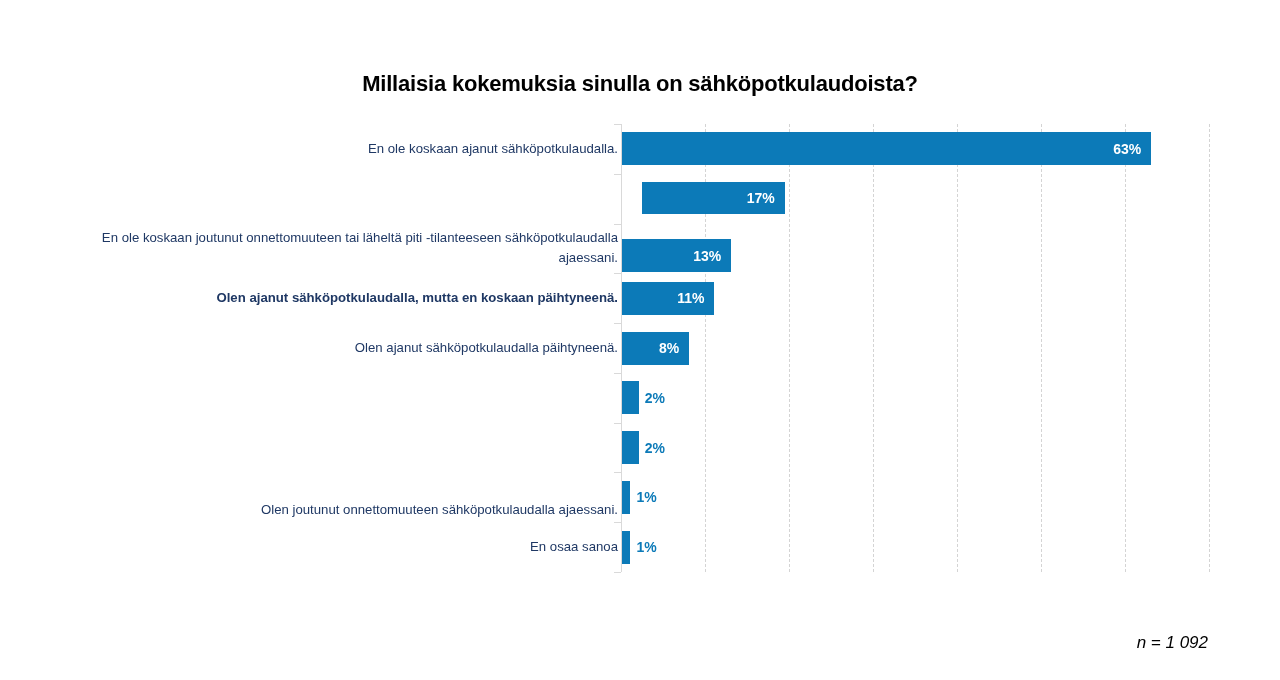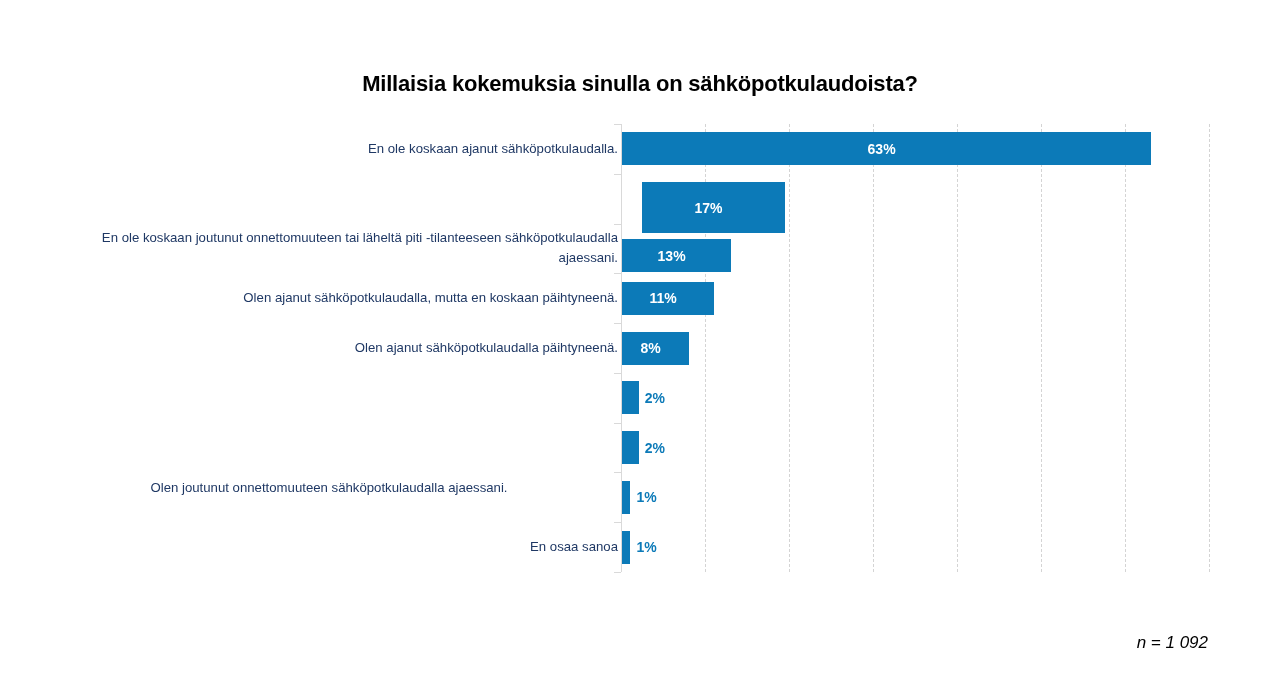--- a/index.html
+++ b/index.html
@@ -103,21 +103,21 @@
     position: absolute;
     left: 0;
     display: flex;
     align-items: center;
   }
   .bar {
     height: 100%;
     background: #0c7ab8;
     display: flex;
     align-items: center;
-    justify-content: center;
+    justify-content: flex-end;
     box-sizing: border-box;
   }
   .bar-value-inside {
     font-size: 14px;
     font-weight: bold;
     color: #ffffff;
     padding-right: 10px;
     white-space: nowrap;
   }
   .bar-value-outside {
@@ -168,40 +168,40 @@
         <div class="tick" style="top: 398px;"></div>
         <div class="tick" style="top: 448px;"></div>
       </div>
     <div class="label-column" id="label-column">
         <div class="cat-row" style="top: 0px; height: 49.7778px;">
           <span class="cat-label">En ole koskaan ajanut sähköpotkulaudalla.</span>
         </div>
         <div class="cat-row" style="top: 99.5556px; height: 49.7778px;">
           <span class="cat-label">En ole koskaan joutunut onnettomuuteen tai läheltä piti -tilanteeseen sähköpotkulaudalla ajaessani.</span>
         </div>
-        <div class="cat-row" style="top: 149.333px; height: 49.7778px;">
+        <div class="cat-row" style="top: 149.333px; height: 49.7778px; font-weight: bold;">
           <span class="cat-label">Olen ajanut sähköpotkulaudalla, mutta en koskaan päihtyneenä.</span>
         </div>
         <div class="cat-row" style="top: 199.111px; height: 49.7778px;">
           <span class="cat-label">Olen ajanut sähköpotkulaudalla päihtyneenä.</span>
         </div>
-        <div class="cat-row" style="top: 339px; height: 49.7778px; justify-content: center;">
+        <div class="cat-row" style="top: 361px; height: 49.7778px;">
           <span class="cat-label">Olen joutunut onnettomuuteen sähköpotkulaudalla ajaessani.</span>
         </div>
         <div class="cat-row" style="top: 398.222px; height: 49.7778px;">
           <span class="cat-label">En osaa sanoa</span>
         </div>
       </div>
     <div class="bars-column" id="bars-column">
         <div class="bar-row" style="top: 8.38889px; height: 33px;">
           <div class="bar" style="width: 529.2px;">
             <span class="bar-value-inside">63%</span>
           </div>
         </div>
-        <div class="bar-row" style="top: 58.1667px; height: 51px; padding-left: 20px;">
+        <div class="bar-row" style="top: 58.1667px; height: 32px; padding-left: 20px;">
           <div class="bar" style="width: 142.8px;">
             <span class="bar-value-inside">17%</span>
           </div>
         </div>
         <div class="bar-row" style="top: 107.944px; height: 33px;">
           <div class="bar" style="width: 109.2px; margin-top: 15px;">
             <span class="bar-value-inside">13%</span>
           </div>
         </div>
         <div class="bar-row" style="top: 157.722px; height: 33px; border-radius: 14px;">

